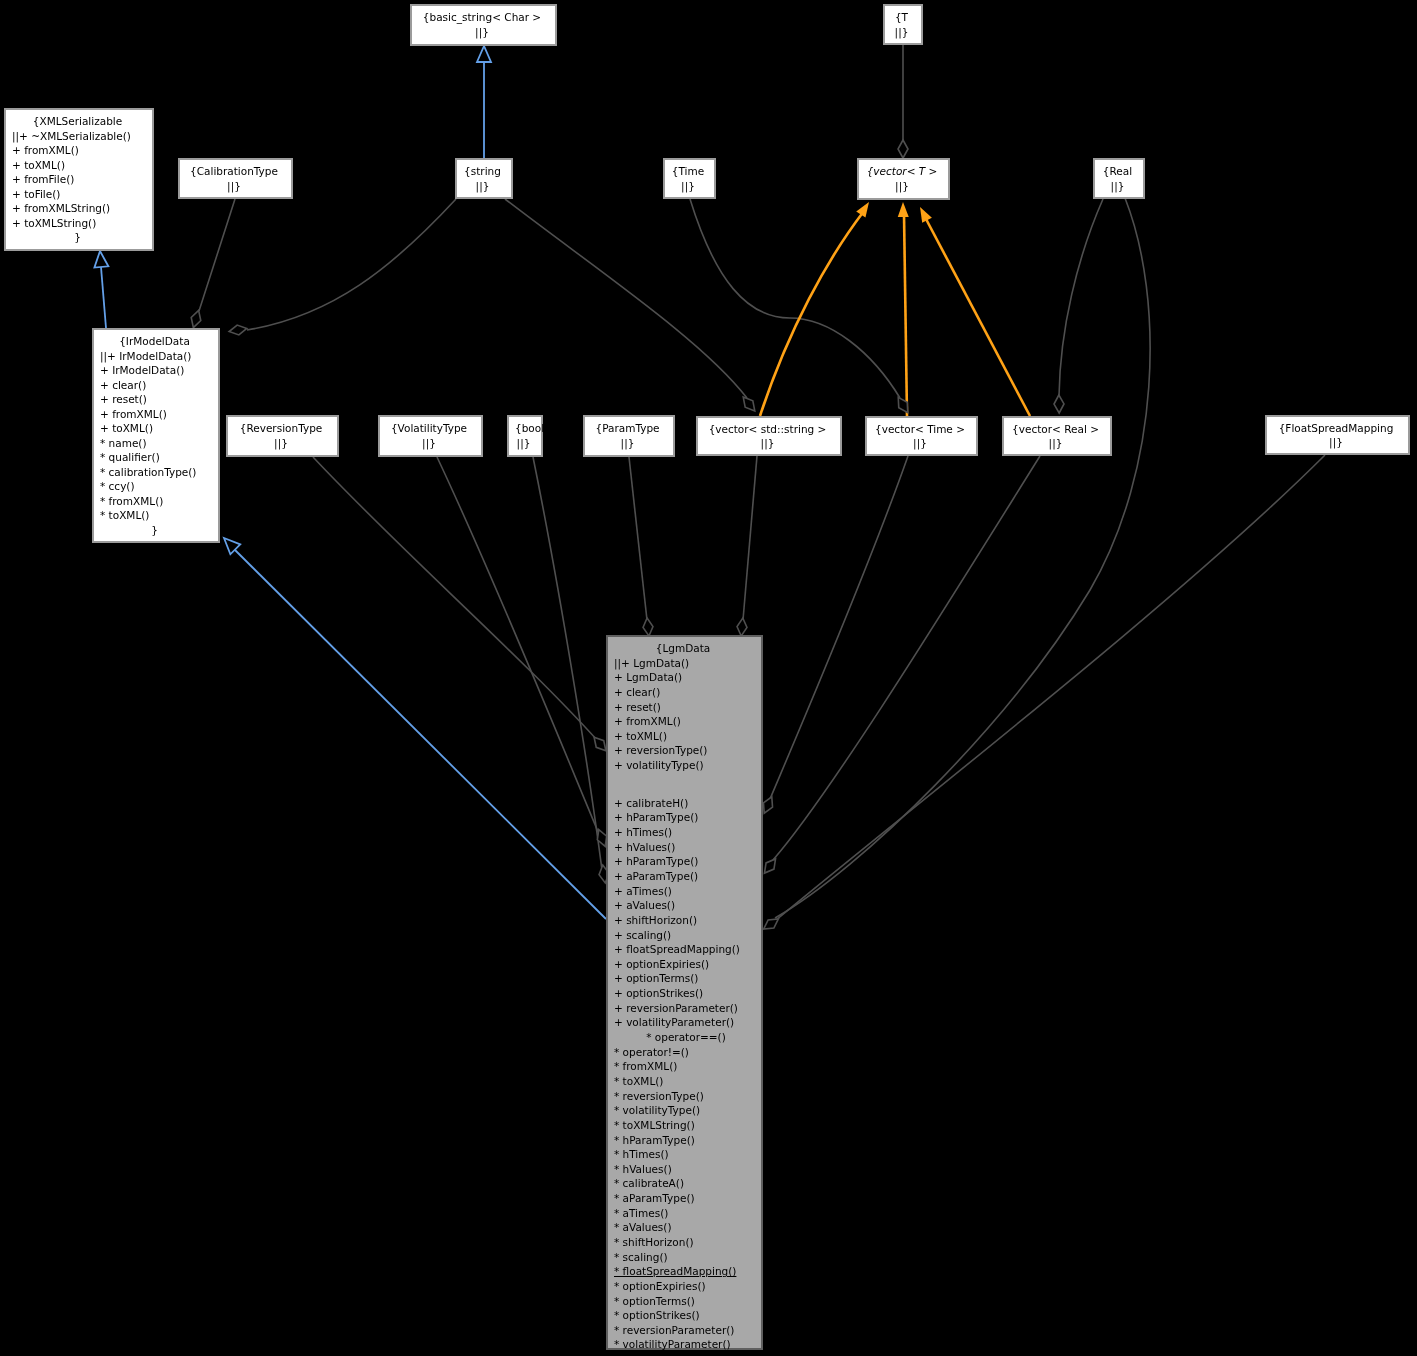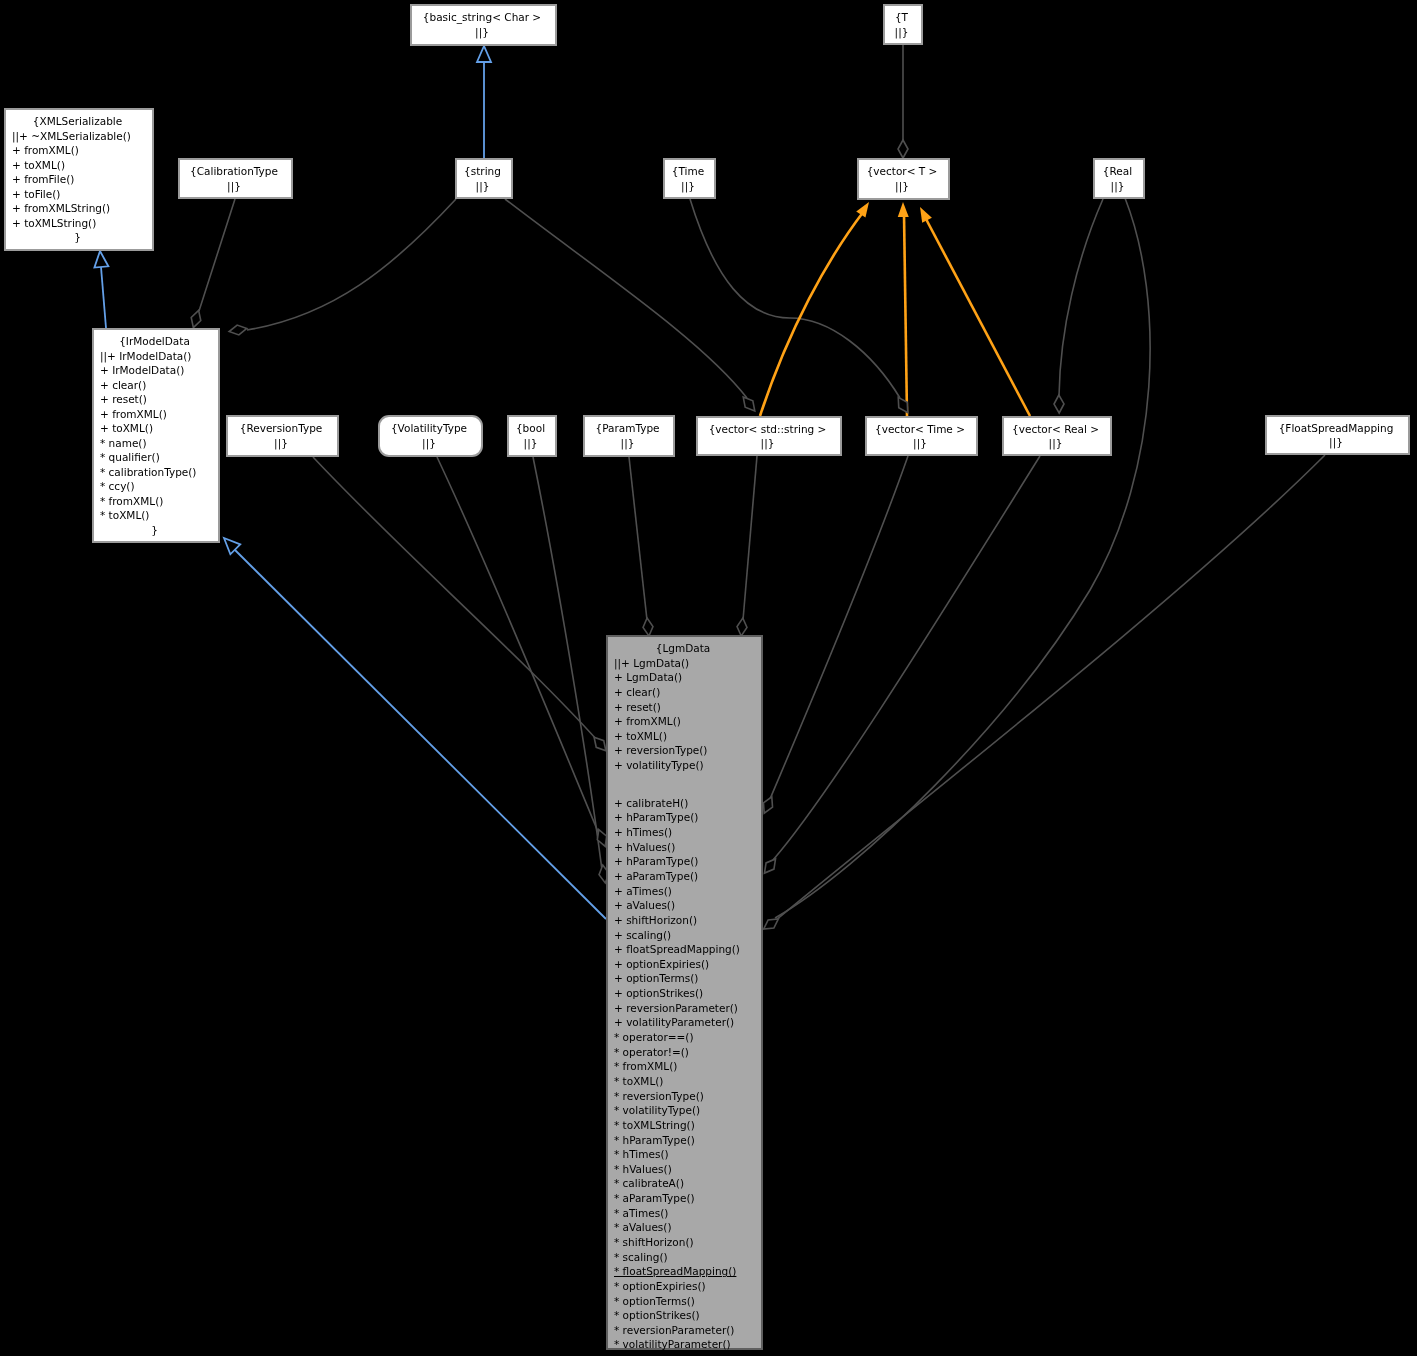--- a/index.html
+++ b/index.html
@@ -97,21 +97,21 @@
     </div>
   <div class="node" style="left: 663px; top: 158px; width: 53px; height: 41px;">
       <div class="nl c" style="line-height: 14.5px; height: 14.5px;">{Time</div>
       <div class="nl c" style="line-height: 14.5px; height: 14.5px;">||}</div>
     </div>
   <div class="node" style="left: 883px; top: 4px; width: 40px; height: 41px;">
       <div class="nl c" style="line-height: 14.5px; height: 14.5px;">{T</div>
       <div class="nl c" style="line-height: 14.5px; height: 14.5px;">||}</div>
     </div>
   <div class="node" style="left: 857px; top: 158px; width: 93px; height: 42px;">
-      <div class="nl c" style="line-height: 15px; height: 15px;">{vector&lt; T &gt;</div>
+      <div class="nl c" style="line-height: 15px; height: 15px; font-style: italic;">{vector&lt; T &gt;</div>
       <div class="nl c" style="line-height: 15px; height: 15px;">||}</div>
     </div>
   <div class="node" style="left: 1093px; top: 158px; width: 52px; height: 41px;">
       <div class="nl c" style="line-height: 14.5px; height: 14.5px;">{Real</div>
       <div class="nl c" style="line-height: 14.5px; height: 14.5px;">||}</div>
     </div>
   <div class="node" style="left: 92px; top: 328px; width: 128px; height: 215px;">
       <div class="nl c" style="line-height: 14.5px; height: 14.5px;">{IrModelData</div>
       <div class="nl" style="line-height: 14.5px; height: 14.5px;">||+ IrModelData()</div>
       <div class="nl" style="line-height: 14.5px; height: 14.5px;">+ IrModelData()</div>
@@ -124,25 +124,25 @@
       <div class="nl" style="line-height: 14.5px; height: 14.5px;">* calibrationType()</div>
       <div class="nl" style="line-height: 14.5px; height: 14.5px;">* ccy()</div>
       <div class="nl" style="line-height: 14.5px; height: 14.5px;">* fromXML()</div>
       <div class="nl" style="line-height: 14.5px; height: 14.5px;">* toXML()</div>
       <div class="nl c" style="line-height: 14.5px; height: 14.5px;">}</div>
     </div>
   <div class="node" style="left: 226px; top: 415px; width: 113px; height: 42px;">
       <div class="nl c" style="line-height: 15px; height: 15px;">{ReversionType</div>
       <div class="nl c" style="line-height: 15px; height: 15px;">||}</div>
     </div>
-  <div class="node" style="left: 378px; top: 415px; width: 105px; height: 42px; border-radius: 11px;">
+  <div class="node" style="left: 378px; top: 415px; width: 105px; height: 42px;">
       <div class="nl c" style="line-height: 15px; height: 15px;">{VolatilityType</div>
       <div class="nl c" style="line-height: 15px; height: 15px;">||}</div>
     </div>
-  <div class="node" style="left: 507px; top: 415px; width: 50px; height: 42px;">
+  <div class="node" style="left: 507px; top: 415px; width: 36px; height: 42px;">
       <div class="nl c" style="line-height: 15px; height: 15px;">{bool</div>
       <div class="nl c" style="line-height: 15px; height: 15px;">||}</div>
     </div>
   <div class="node" style="left: 583px; top: 415px; width: 92px; height: 42px;">
       <div class="nl c" style="line-height: 15px; height: 15px;">{ParamType</div>
       <div class="nl c" style="line-height: 15px; height: 15px;">||}</div>
     </div>
   <div class="node" style="left: 696px; top: 416px; width: 146px; height: 40px;">
       <div class="nl c" style="line-height: 14px; height: 14px;">{vector&lt; std::string &gt;</div>
       <div class="nl c" style="line-height: 14px; height: 14px;">||}</div>
@@ -178,21 +178,21 @@
       <div class="nl" style="line-height: 14.6458px; height: 14.6458px;">+ aTimes()</div>
       <div class="nl" style="line-height: 14.6458px; height: 14.6458px;">+ aValues()</div>
       <div class="nl" style="line-height: 14.6458px; height: 14.6458px;">+ shiftHorizon()</div>
       <div class="nl" style="line-height: 14.6458px; height: 14.6458px;">+ scaling()</div>
       <div class="nl" style="line-height: 14.6458px; height: 14.6458px;">+ floatSpreadMapping()</div>
       <div class="nl" style="line-height: 14.6458px; height: 14.6458px;">+ optionExpiries()</div>
       <div class="nl" style="line-height: 14.6458px; height: 14.6458px;">+ optionTerms()</div>
       <div class="nl" style="line-height: 14.6458px; height: 14.6458px;">+ optionStrikes()</div>
       <div class="nl" style="line-height: 14.6458px; height: 14.6458px;">+ reversionParameter()</div>
       <div class="nl" style="line-height: 14.6458px; height: 14.6458px;">+ volatilityParameter()</div>
-      <div class="nl" style="line-height: 14.6458px; height: 14.6458px;">* operator==()</div>
+      <div class="nl" style="line-height: 14.6458px; height: 14.6458px; text-align: center;">* operator==()</div>
       <div class="nl" style="line-height: 14.6458px; height: 14.6458px;">* operator!=()</div>
       <div class="nl" style="line-height: 14.6458px; height: 14.6458px;">* fromXML()</div>
       <div class="nl" style="line-height: 14.6458px; height: 14.6458px;">* toXML()</div>
       <div class="nl" style="line-height: 14.6458px; height: 14.6458px;">* reversionType()</div>
       <div class="nl" style="line-height: 14.6458px; height: 14.6458px;">* volatilityType()</div>
       <div class="nl" style="line-height: 14.6458px; height: 14.6458px;">* toXMLString()</div>
       <div class="nl" style="line-height: 14.6458px; height: 14.6458px;">* hParamType()</div>
       <div class="nl" style="line-height: 14.6458px; height: 14.6458px;">* hTimes()</div>
       <div class="nl" style="line-height: 14.6458px; height: 14.6458px;">* hValues()</div>
       <div class="nl" style="line-height: 14.6458px; height: 14.6458px;">* calibrateA()</div>

